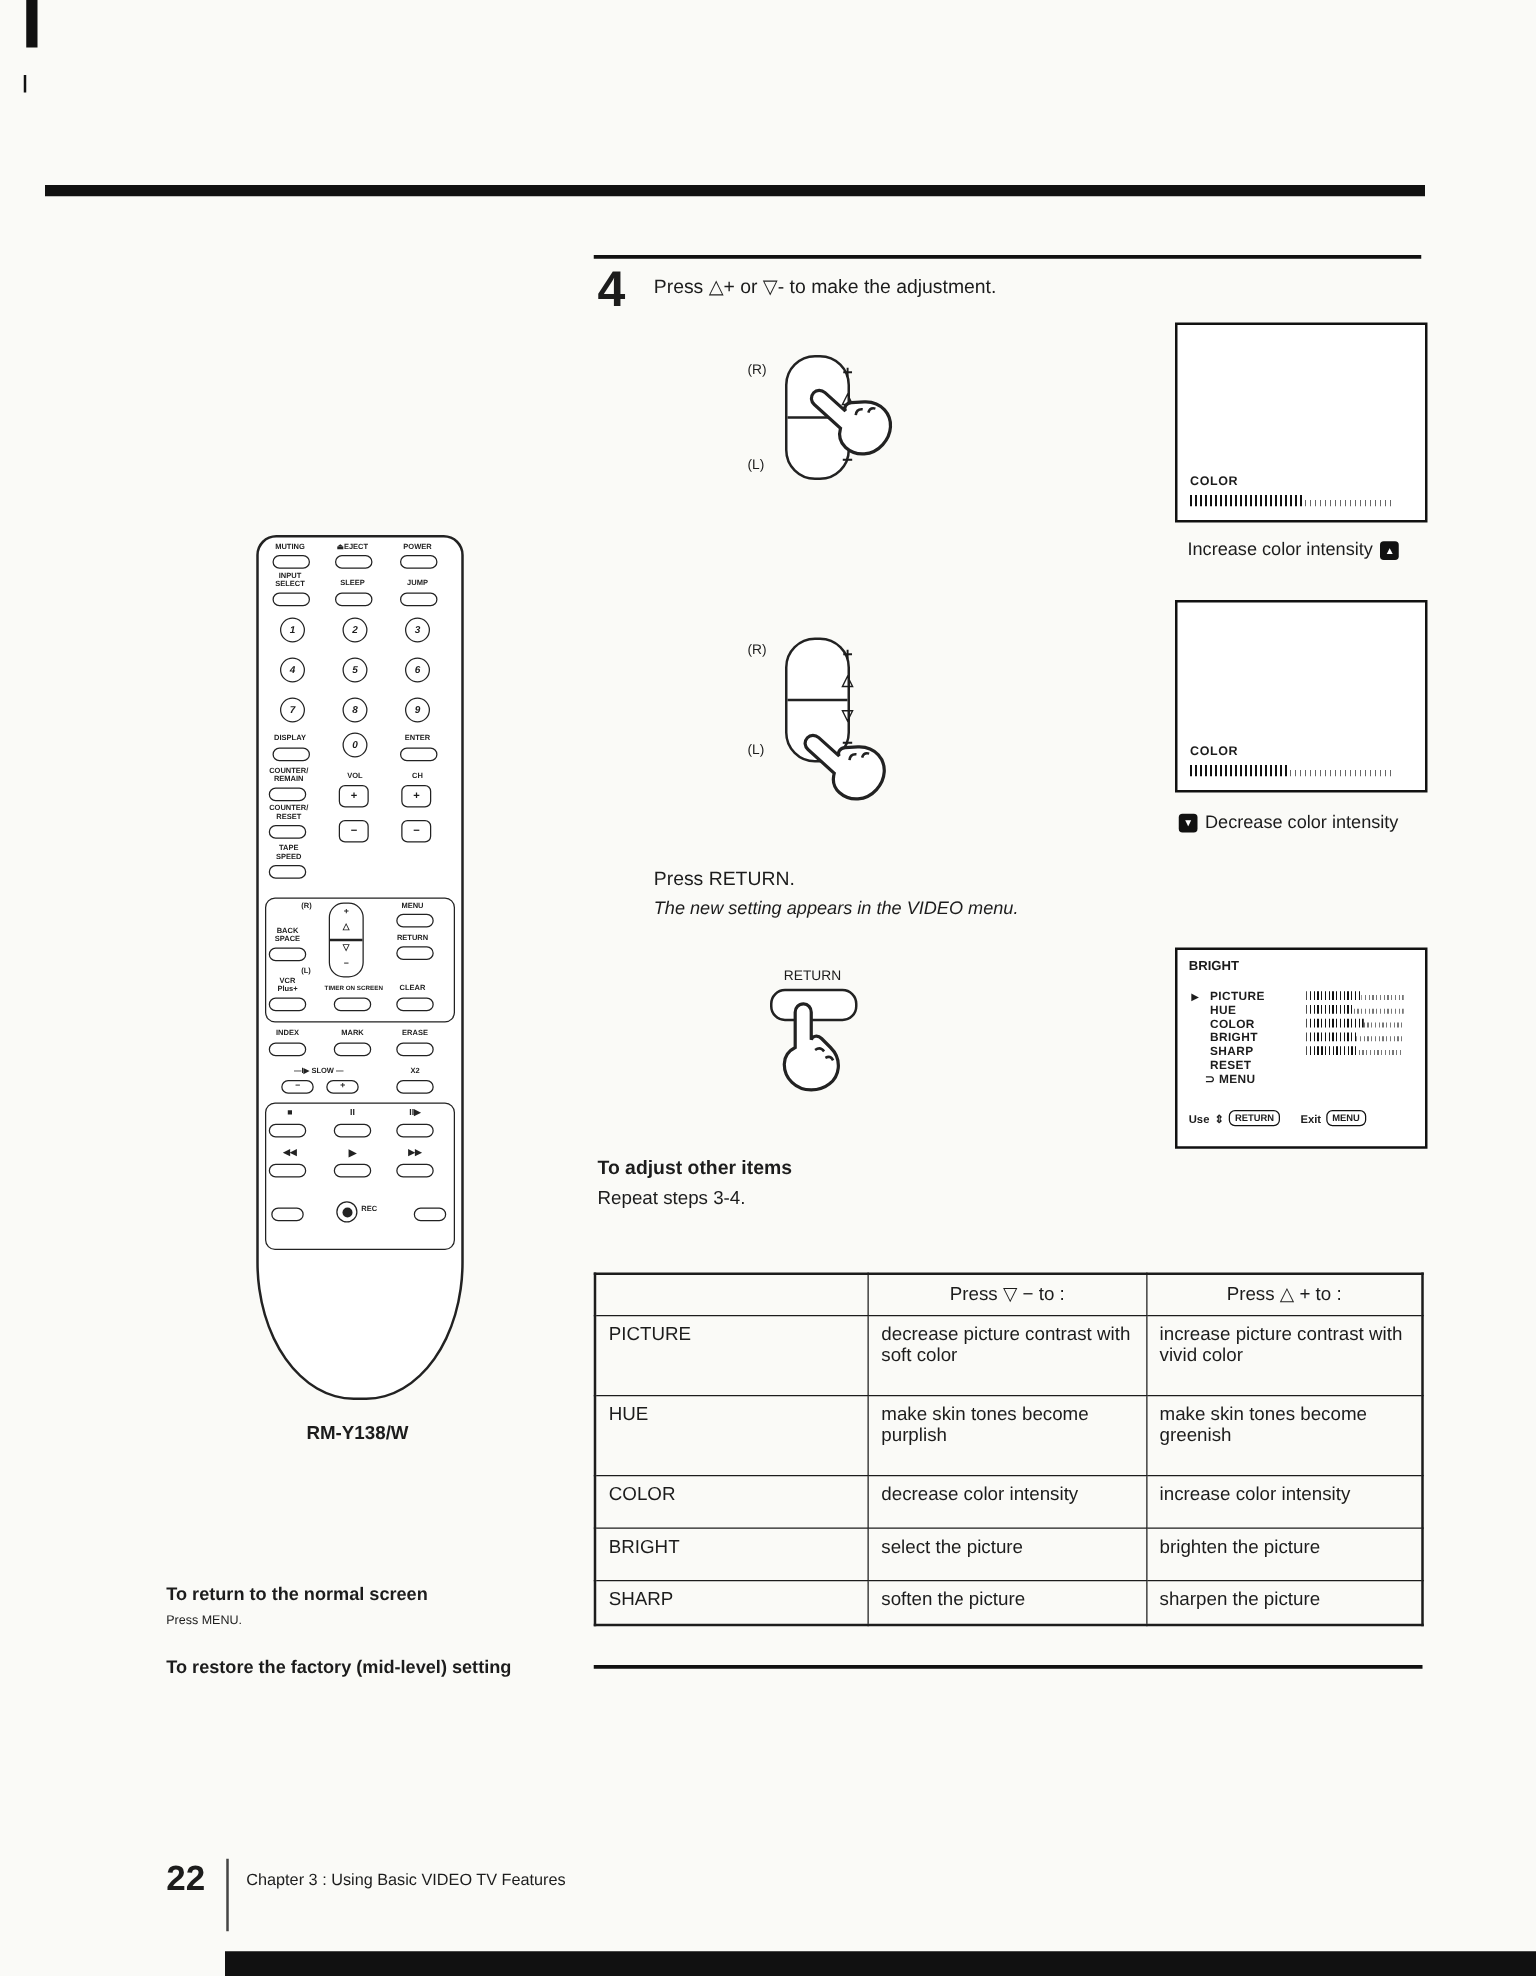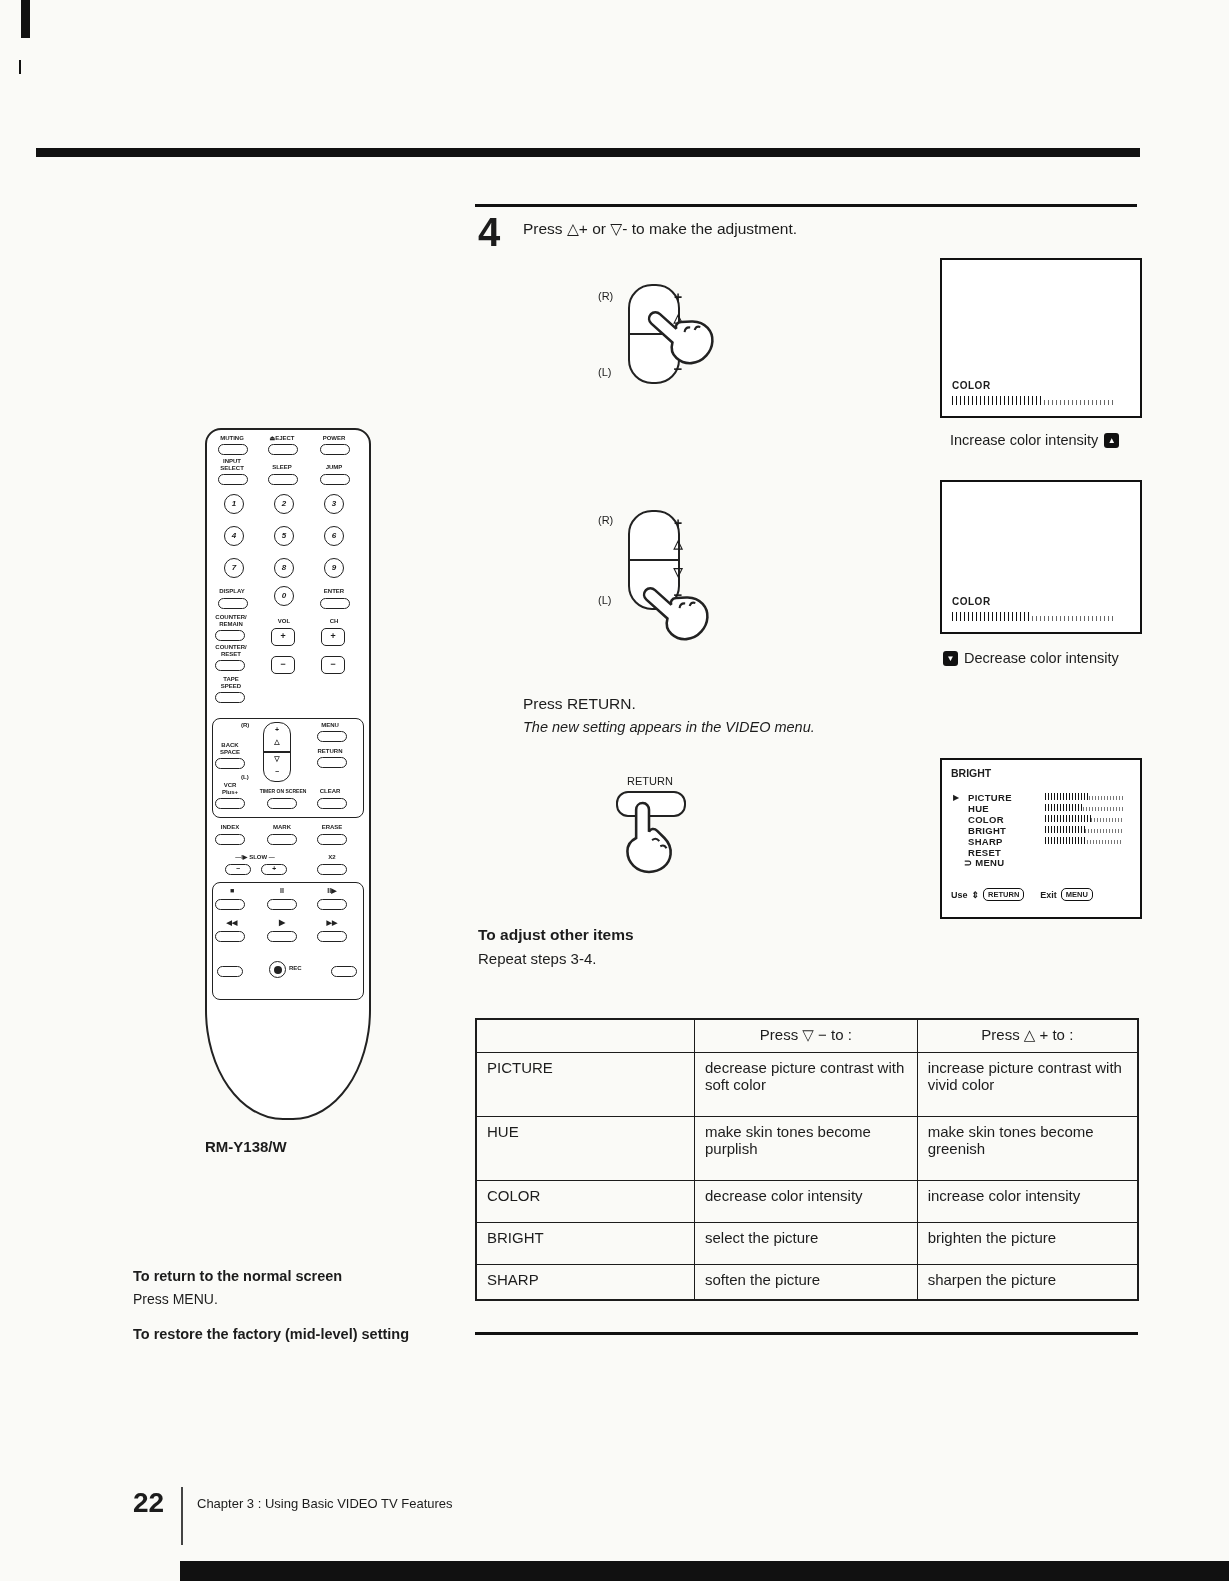--- a/index.html
+++ b/index.html
@@ -48,42 +48,42 @@
   
   .sub-head{position:absolute;left:478px;top:926px;font-size:15.5px;font-weight:bold}
   .sub-body{position:absolute;left:478px;top:950px;font-size:15px}
   table.adj{position:absolute;left:475px;top:1018px;width:664px;border-collapse:collapse;
             border:2.5px solid #1c1c1c;font-size:15px}
   table.adj td,table.adj th{border:1.5px solid #1c1c1c;padding:6px 10px;vertical-align:top;font-weight:normal;text-align:left}
   table.adj th{text-align:center;font-size:15px}
   td.item{text-align:center;padding-top:9px}
   
   .note-h{position:absolute;font-size:14.5px;font-weight:bold}
-  .note-b{position:absolute;font-size:14px;line-height:1.5}
+  .note-b{position:absolute;font-size:10px;line-height:1.5}
   
   .pgnum{position:absolute;left:133px;top:1487px;font-size:28px;font-weight:bold}
   .chap{position:absolute;left:197px;top:1496px;font-size:13px}
   
   .remote{position:absolute;left:205px;top:428px;width:162px;height:688px;background:#fff;
           border:2.5px solid #222;border-radius:16px 16px 78px 78px / 16px 16px 110px 110px}
   .rl{position:absolute;font-weight:bold;font-size:6px;line-height:6.5px;color:#222;text-align:center;white-space:nowrap}
   .ob{position:absolute;width:28px;height:9px;border:1.5px solid #222;border-radius:9px;background:#fff;
       font-size:7px;line-height:8px;text-align:center;font-weight:bold}
   .ob.n{width:24px}
   .cir{position:absolute;width:18px;height:18px;border:1.5px solid #222;border-radius:50%;background:#fff;
        font-size:8px;line-height:18px;text-align:center;font-weight:bold}
   .mini{position:absolute;width:22px;height:16px;border:1.5px solid #222;border-radius:5px;background:#fff;
         font-size:9px;line-height:14px;text-align:center;font-weight:bold}
   .grp{position:absolute;border:1.5px solid #222;border-radius:8px}
   .mrocker{position:absolute;left:56px;width:26px;height:58px;border:1.5px solid #222;border-radius:12px;background:#fff}
   .mrocker .mid{position:absolute;left:0;right:0;top:28px;height:1.5px;background:#222}
   .mrk{position:absolute;width:100%;text-align:center;font-size:7px;font-weight:bold;line-height:7px}
   .recdot{position:absolute;width:15px;height:15px;border:1.5px solid #222;border-radius:50%;background:#fff}
   .recdot i{position:absolute;left:3.5px;top:3.5px;width:8px;height:8px;background:#222;border-radius:50%}
-  .model{position:absolute;left:205px;top:1138px;width:162px;text-align:left;font-size:15px;font-weight:bold}
+  .model{position:absolute;left:205px;top:1138px;width:162px;text-align:center;font-size:15px;font-weight:bold}
 </style>
 </head>
 <body>
 
 <div class="page">
 
   <div class="rule" style="left:21px;top:0;width:9px;height:38px"></div>
   <div class="rule" style="left:19px;top:60px;width:2px;height:14px"></div>
 
   <div class="rule" style="left:36px;top:148px;width:1104px;height:9px"></div>

